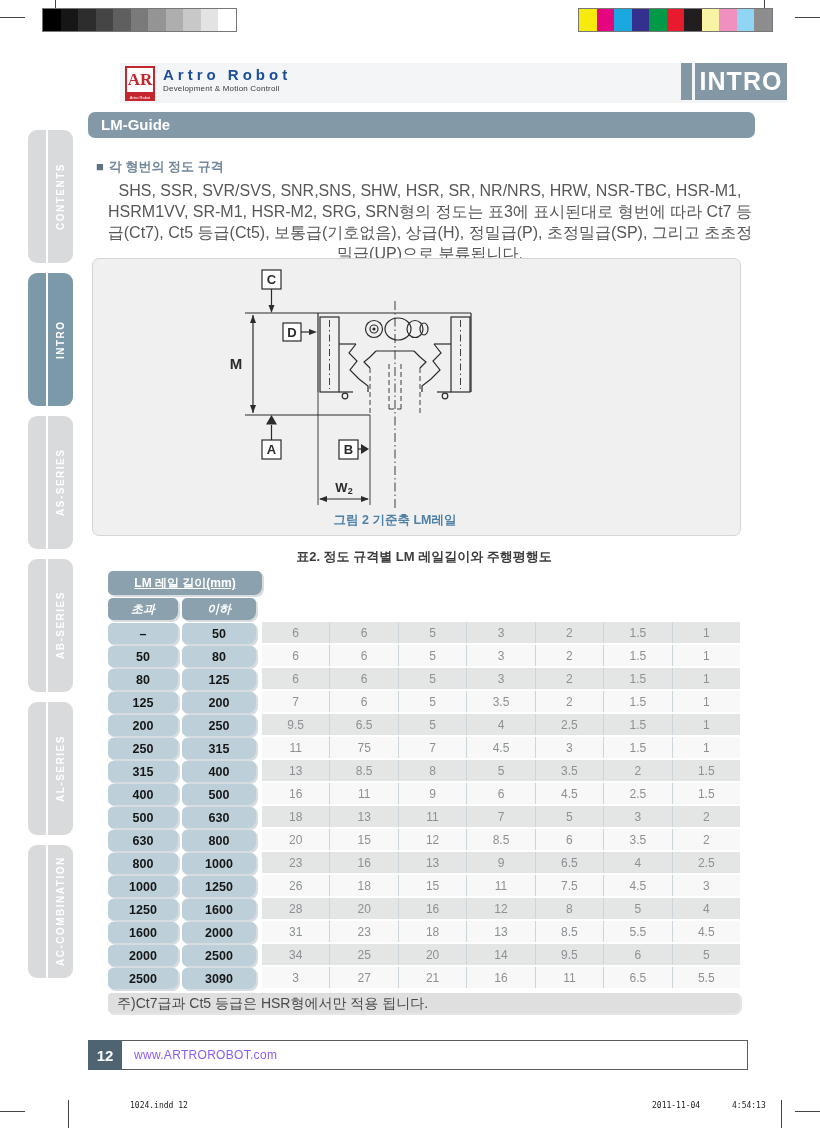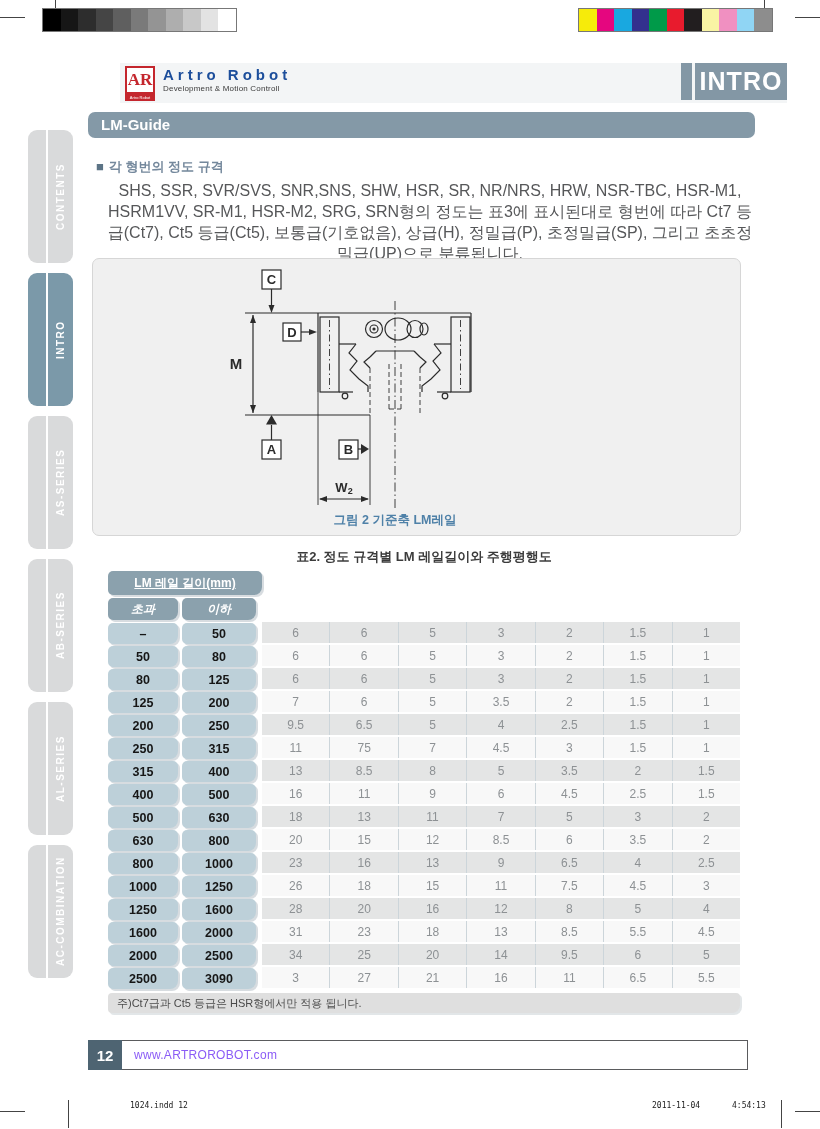--- a/index.html
+++ b/index.html
@@ -72,21 +72,21 @@
   .colhdr-row .vals .chip{flex:1;margin:0 1px;}
   .drow{height:23px;}
   .drow .chip{height:21px;margin-top:1px;margin-bottom:1px;}
   .vals-band{flex:1;display:flex;border-bottom:2px solid #fff;}
   .vals-band.odd{background:#e4e5e5;}
   .vals-band.even{background:#f8f8f8;}
   .vcell{flex:1;display:flex;align-items:center;justify-content:center;
     font-size:12px;color:#8d9194;border-left:1px solid #ccd5da;}
   .vcell:first-child{border-left:none;}
   #tbl-note{height:20px;margin-top:3px;background:#dfdfdf;border-radius:4px 4px 8px 4px;
-    box-shadow:2px 2px 0 rgba(110,130,142,.2);color:#4a4a4a;font-size:11px;line-height:20px;padding-left:9px;}
+    box-shadow:2px 2px 0 rgba(110,130,142,.2);color:#4a4a4a;font-size:14px;line-height:20px;padding-left:9px;}
 
   
   #footer{position:absolute;left:88px;top:1040px;width:660px;display:flex;}
   #pagenum{width:34px;height:30px;background:#4e6472;color:#fff;font-size:15px;font-weight:bold;
     display:flex;align-items:center;justify-content:center;}
   #urlbox{flex:1;height:28px;border:1px solid #5a5b5d;border-left:none;display:flex;align-items:center;}
   #urlbox span{margin-left:12px;font-size:12px;color:#8b5cf6;letter-spacing:.3px;}
 
   
   .printtxt{position:absolute;top:1101px;font-family:"DejaVu Sans Mono",monospace;font-size:8px;color:#1a1a1a;}

